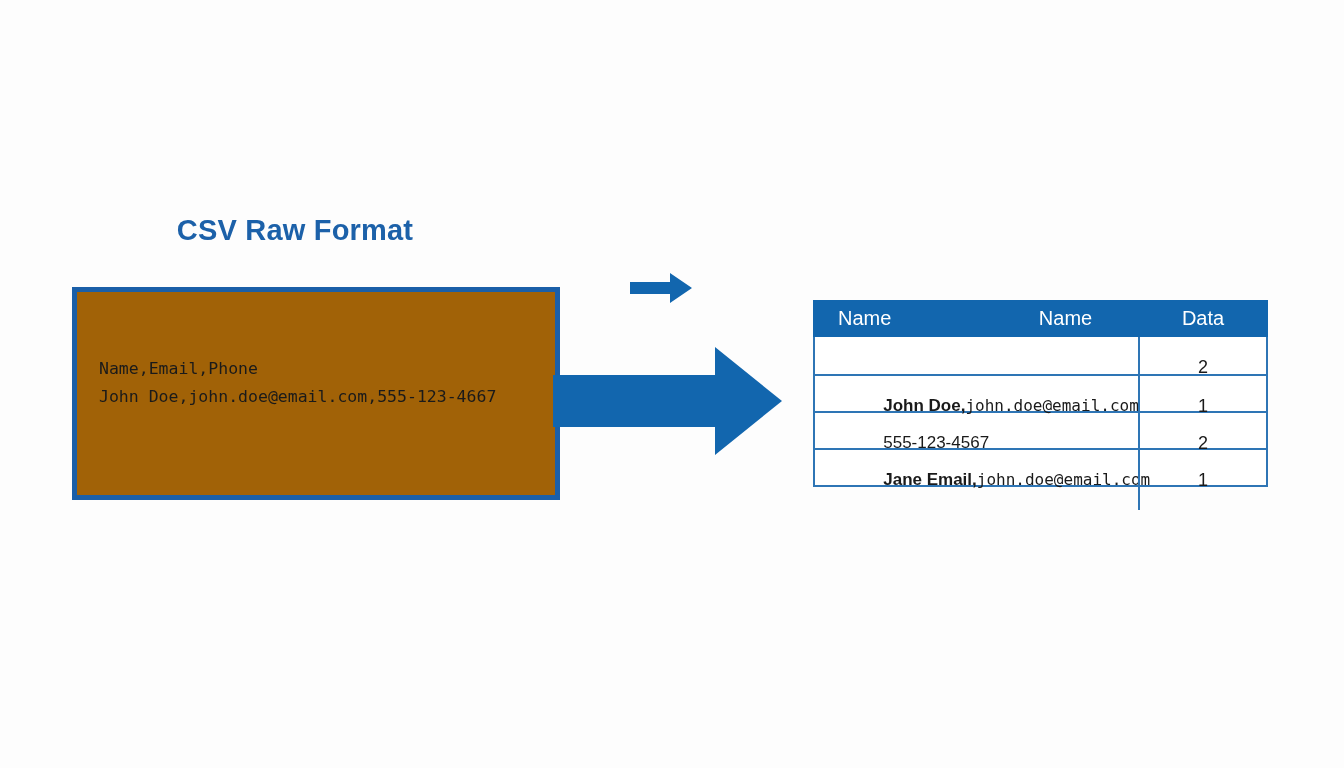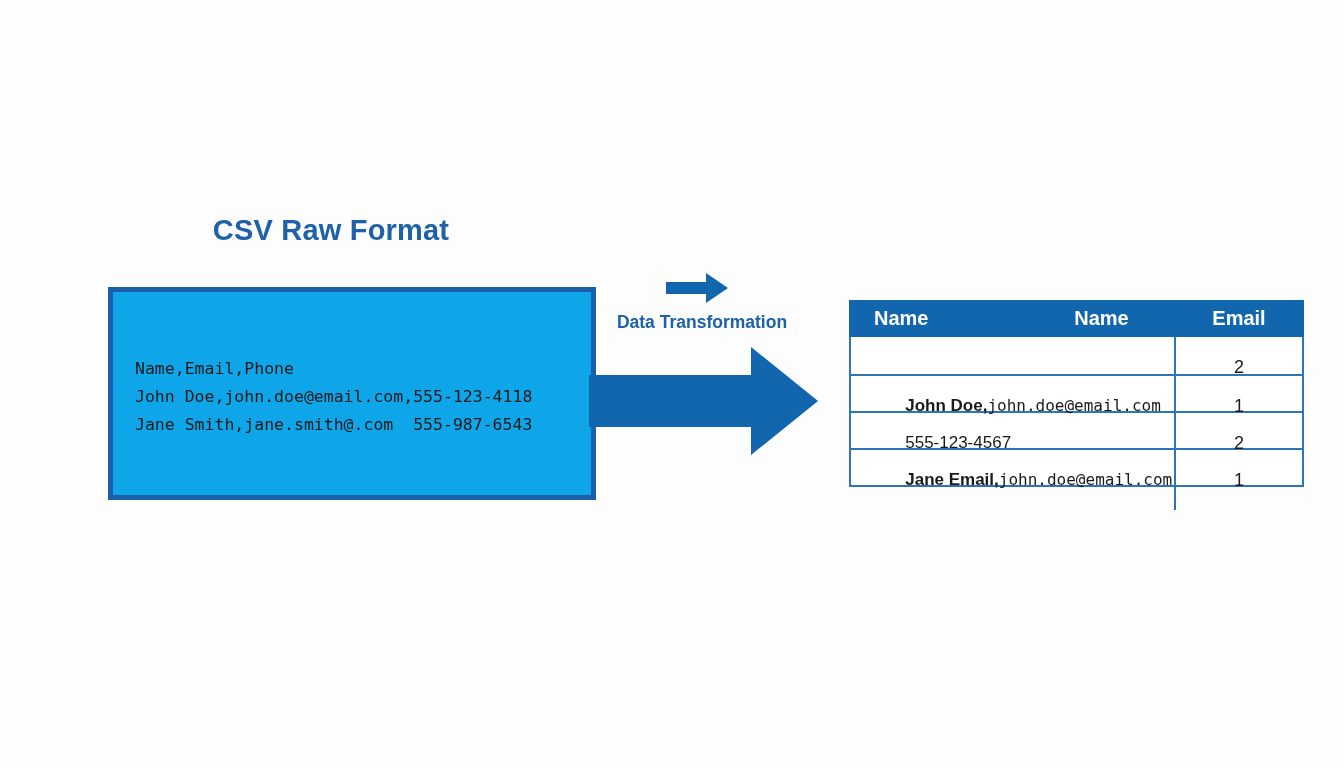--- a/index.html
+++ b/index.html
@@ -3,40 +3,40 @@
 <meta charset="utf-8">
 <style>
   * { margin: 0; padding: 0; box-sizing: border-box; }
   html, body { width: 1344px; height: 768px; }
   body {
     font-family: "Liberation Sans", sans-serif;
     background: #fdfdfd;
     position: relative;
     overflow: hidden;
   }
-  .stage { position: absolute; inset: 0; margin-left: 36px; }
+  .stage { position: absolute; inset: 0; }
 
   
   .panel-title {
     position: absolute;
     text-align: center;
     font-size: 29px;
     font-weight: bold;
     color: #1c61a9;
     letter-spacing: 0.2px;
   }
   #left-title  { left: 72px;  width: 446px; top: 214px; }
   #right-title { left: 813px; width: 455px; top: 214px; }
 
   
   .csv-box {
     position: absolute;
     left: 72px; top: 287px;
     width: 488px; height: 213px;
-    background: #0ea5e9;
+    background: #a16207;
     border: 5px solid #1a5fa8;
   }
   .csv-text {
     position: absolute;
     left: 22px; top: 63px;
     font-family: "DejaVu Sans Mono", "Liberation Mono", monospace;
     font-size: 16.5px;
     color: #1a1a1a;
     line-height: 28px;
   }
@@ -60,21 +60,21 @@
     left: 813px; top: 300px;
     width: 455px;
   }
   .sheet-header {
     display: grid;
     grid-template-columns: 180px 145px 130px;
     background: #1266ae;
     height: 37px;
     align-items: center;
     color: #ffffff;
-    font-weight: bold;
+    font-weight: normal;
     font-size: 20px;
   }
   .sheet-header .h-name  { padding-left: 25px; text-align: left; }
   .sheet-header .h-email { text-align: center; }
   .sheet-header .h-phone { text-align: center; }
 
   .sheet-body {
     border-left: 2px solid #2e75b5;
     border-right: 2px solid #2e75b5;
     border-bottom: 2px solid #2e75b5;
@@ -83,21 +83,21 @@
   .sheet-row {
     display: grid;
     grid-template-columns: 323px 128px;
     height: 37px;
     align-items: center;
     border-top: 2px solid #2e75b5;
     font-size: 17px;
     color: #1a1a1a;
   }
   .sheet-row:first-child { border-top: none; }
-  .cell-data { padding-left: 7px; white-space: pre; }
+  .cell-data { padding-left: 21px; white-space: pre; }
   .cell-phone {
     text-align: center;
     border-left: 2px solid #2e75b5;
     height: 100%;
     display: flex;
     align-items: center;
     justify-content: center;
     font-size: 18px;
   }
   .t-sans { font-family: "Liberation Sans", sans-serif; font-weight: 600; }
@@ -107,45 +107,43 @@
 </head>
 <body>
 
 <div class="stage">
 
   <div id="left-title" class="panel-title">CSV Raw Format</div>
 
   <div class="csv-box">
     <div class="csv-text">
       <div class="csv-line">Name,Email,Phone</div>
-      <div class="csv-line">John Doe,john.doe@email.com,555-123-4118</div>
-      <div class="csv-line">Jane Smith,jane.smith@.com  555-987-6543</div>
+      <div class="csv-line">John Doe,john.doe@email.com,555-123-4667</div>
     </div>
   </div>
 
   <div class="small-arrow">
     <svg width="62" height="30" viewBox="0 0 62 30">
       <polygon points="0,9 40,9 40,0 62,15 40,30 40,21 0,21" fill="#1266ae"></polygon>
     </svg>
   </div>
 
-  <div class="transform-label">Data Transformation</div>
 
   <div class="big-arrow">
     <svg width="230" height="110" viewBox="0 0 230 110">
       <polygon points="0,29 162,29 162,1 229,55 162,109 162,81 0,81" fill="#1266ae"></polygon>
     </svg>
   </div>
 
 
   <div class="sheet">
     <div class="sheet-header">
       <div class="h-name">Name</div>
       <div class="h-email">Name</div>
-      <div class="h-phone">Email</div>
+      <div class="h-phone">Data</div>
     </div>
 
     <div class="sheet-body">
 
       <div class="sheet-row">
         <div class="cell-data">
           <span class="t-sans"></span><span class="t-mono"></span>
         </div>
         <div class="cell-phone">2</div>
       </div>

